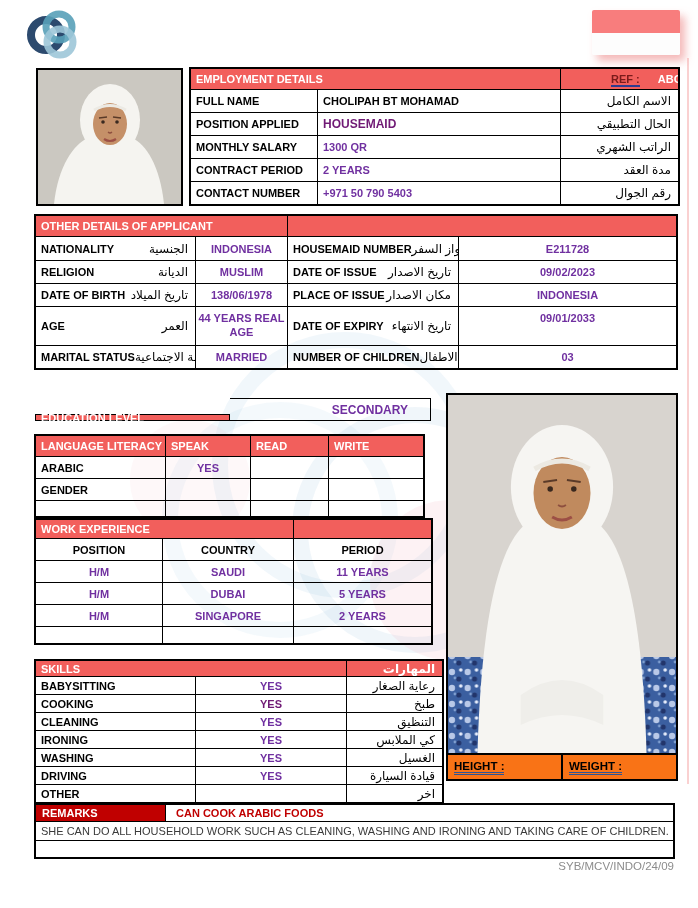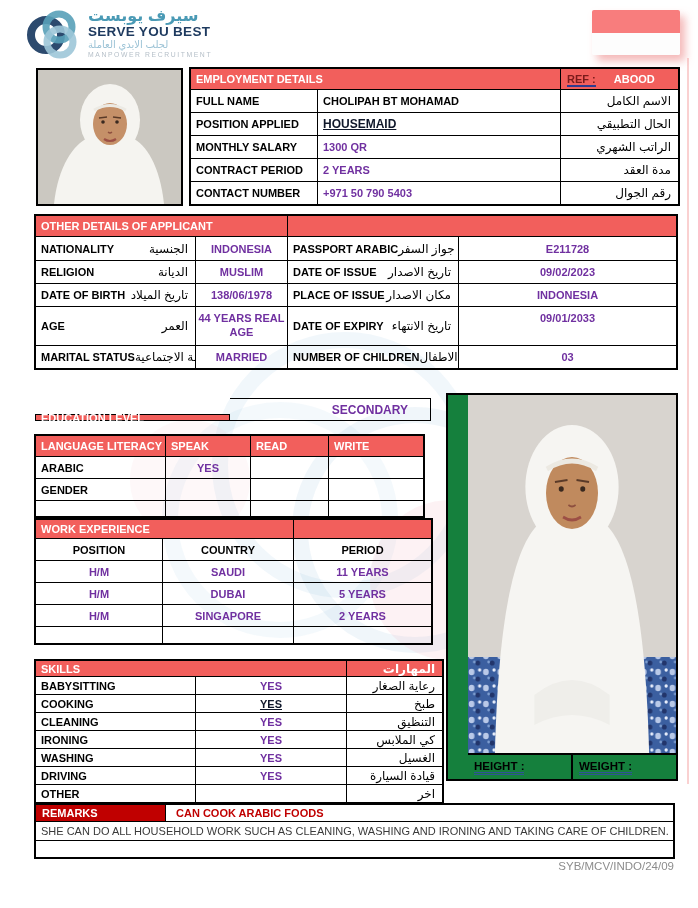--- a/index.html
+++ b/index.html
@@ -29,28 +29,28 @@
 
   
   table { border-collapse:collapse; table-layout:fixed; }
   td { border:1px solid #000; font-size:11px; overflow:hidden; white-space:nowrap; }
   table.outlined { outline:1px solid #000; }
   .red-head { background:#f25f5c; color:#ffffff; font-weight:bold; padding-left:5px; }
   .lbl { font-weight:bold; color:#000; padding-left:5px; }
   .ar  { direction:rtl; text-align:right; padding-right:7px; font-size:12px; }
   .val { font-weight:bold; text-align:center; }
   .v-purple { color:#7030a0; }
-  .v-red { color:#0f172a;text-decoration:underline; }
+  .v-red { color:#701a75; }
   .v-black { color:#000000; }
   .split { display:flex; justify-content:space-between; align-items:center; }
 
   
   .photo1 { position:absolute; left:36px; top:68px; width:147px; height:138px;
             border:2px solid #000; background:#cbc8c1; }
-  .photo2 { position:absolute; left:446px; top:393px; width:232px; border:2px solid #000; background:#15803d;padding-left:20px; }
+  .photo2 { position:absolute; left:446px; top:393px; width:232px; border:2px solid #000; background:#f97316; }
   .photo2 .img { width:100%; height:358px; display:block; }
   .photo2 .labels { display:flex; height:26px; border-top:2px solid #000; }
   .photo2 .labels > div { flex:1; display:flex; align-items:center; padding-left:6px;
                           font-size:11.5px; font-weight:bold; }
   .photo2 .labels > div:first-child { border-right:2px solid #000; }
   .u-double { border-bottom:3px double #2f5496; padding-bottom:0px; }
 
   
   .emp-table    { position:absolute; left:190px; top:68px;  width:488px; }
   .other-table  { position:absolute; left:35px;  top:215px; width:641px; }
@@ -59,21 +59,21 @@
                   border:1px solid #000; display:flex; align-items:center; padding-left:5px;margin-top:16px; }
   .edu-bar .white { width:201px; border:1px solid #000; border-left:none; display:flex;
                   align-items:center; justify-content:flex-end; padding-right:22px;
                   font-weight:bold; color:#7030a0; font-size:12px; }
   .lang-table   { position:absolute; left:35px;  top:435px; width:388px; }
   .work-table   { position:absolute; left:35px;  top:519px; width:396px; }
   .skills-table { position:absolute; left:35px;  top:660px; width:407px; }
   .remarks-table{ position:absolute; left:35px;  top:804px; width:638px; }
 
   .ref-cell { padding-left:6px; }
-  .ref-label { color:#7a1b1b; font-weight:bold; border-bottom:2px double #2f3c8f; }
+  .ref-label { color:#7a1b1b; font-weight:bold; border-bottom:2px double #2f3c8f;margin-left:44px; }
   .ref-value { color:#ffffff; font-weight:bold; margin-left:18px; }
 
   .wrapval { white-space:normal; line-height:1.25; }
 
   .dark-red-head { background:#c00000; color:#fff; font-weight:bold; padding-left:6px; }
   .remarks-note { color:#c00000; font-weight:bold; padding-left:10px; }
   .remarks-text { color:#3a3a3a; padding-left:5px; font-size:11px; }
 
   .footer-ref { position:absolute; top:860px; right:24px; color:#8c8c8c; font-size:11.5px; }
 </style>
@@ -91,26 +91,20 @@
   </svg>
 
   <div class="content">
 
     <div class="logo-block">
       <svg width="58" height="54" viewBox="0 0 58 54">
         <circle cx="22" cy="27" r="15" fill="none" stroke="#2c4a6e" stroke-width="8"></circle>
         <circle cx="35" cy="19" r="13" fill="none" stroke="#58a0b8" stroke-width="7" opacity="0.9"></circle>
         <circle cx="36" cy="34" r="13" fill="none" stroke="#9dc6d8" stroke-width="7" opacity="0.9"></circle>
       </svg>
-      <div class="logo-text">
-        <div class="logo-ar-name">سيرف يوبست</div>
-        <div class="logo-en-name">SERVE YOU BEST</div>
-        <div class="logo-ar-tag">لجلب الايدي العاملة</div>
-        <div class="logo-en-tag">MANPOWER RECRUITMENT</div>
-      </div>
     </div>
 
     <div class="flag">
       <div class="top"></div>
         <div class="bottom"></div>
     </div>
     <div class="edge-line"></div>
 
     <div class="photo1">
       <svg width="143" height="134" viewBox="0 0 143 134" preserveAspectRatio="none">
@@ -182,21 +176,21 @@
       <tr style="height:24px">
         <td>
               <div class="split">
                 <span class="lbl">NATIONALITY</span>
                 <span class="ar">الجنسية</span>
               </div>
             </td>
         <td class="val v-purple">INDONESIA</td>
         <td>
               <div class="split">
-                <span class="lbl">PASSPORT ARABIC</span>
+                <span class="lbl">HOUSEMAID NUMBER</span>
                 <span class="ar">رقم جواز السفر</span>
               </div>
             </td>
         <td class="val v-purple">E211728</td>
       </tr>
       <tr style="height:23px">
         <td>
               <div class="split">
                 <span class="lbl">RELIGION</span>
                 <span class="ar">الديانة</span>

